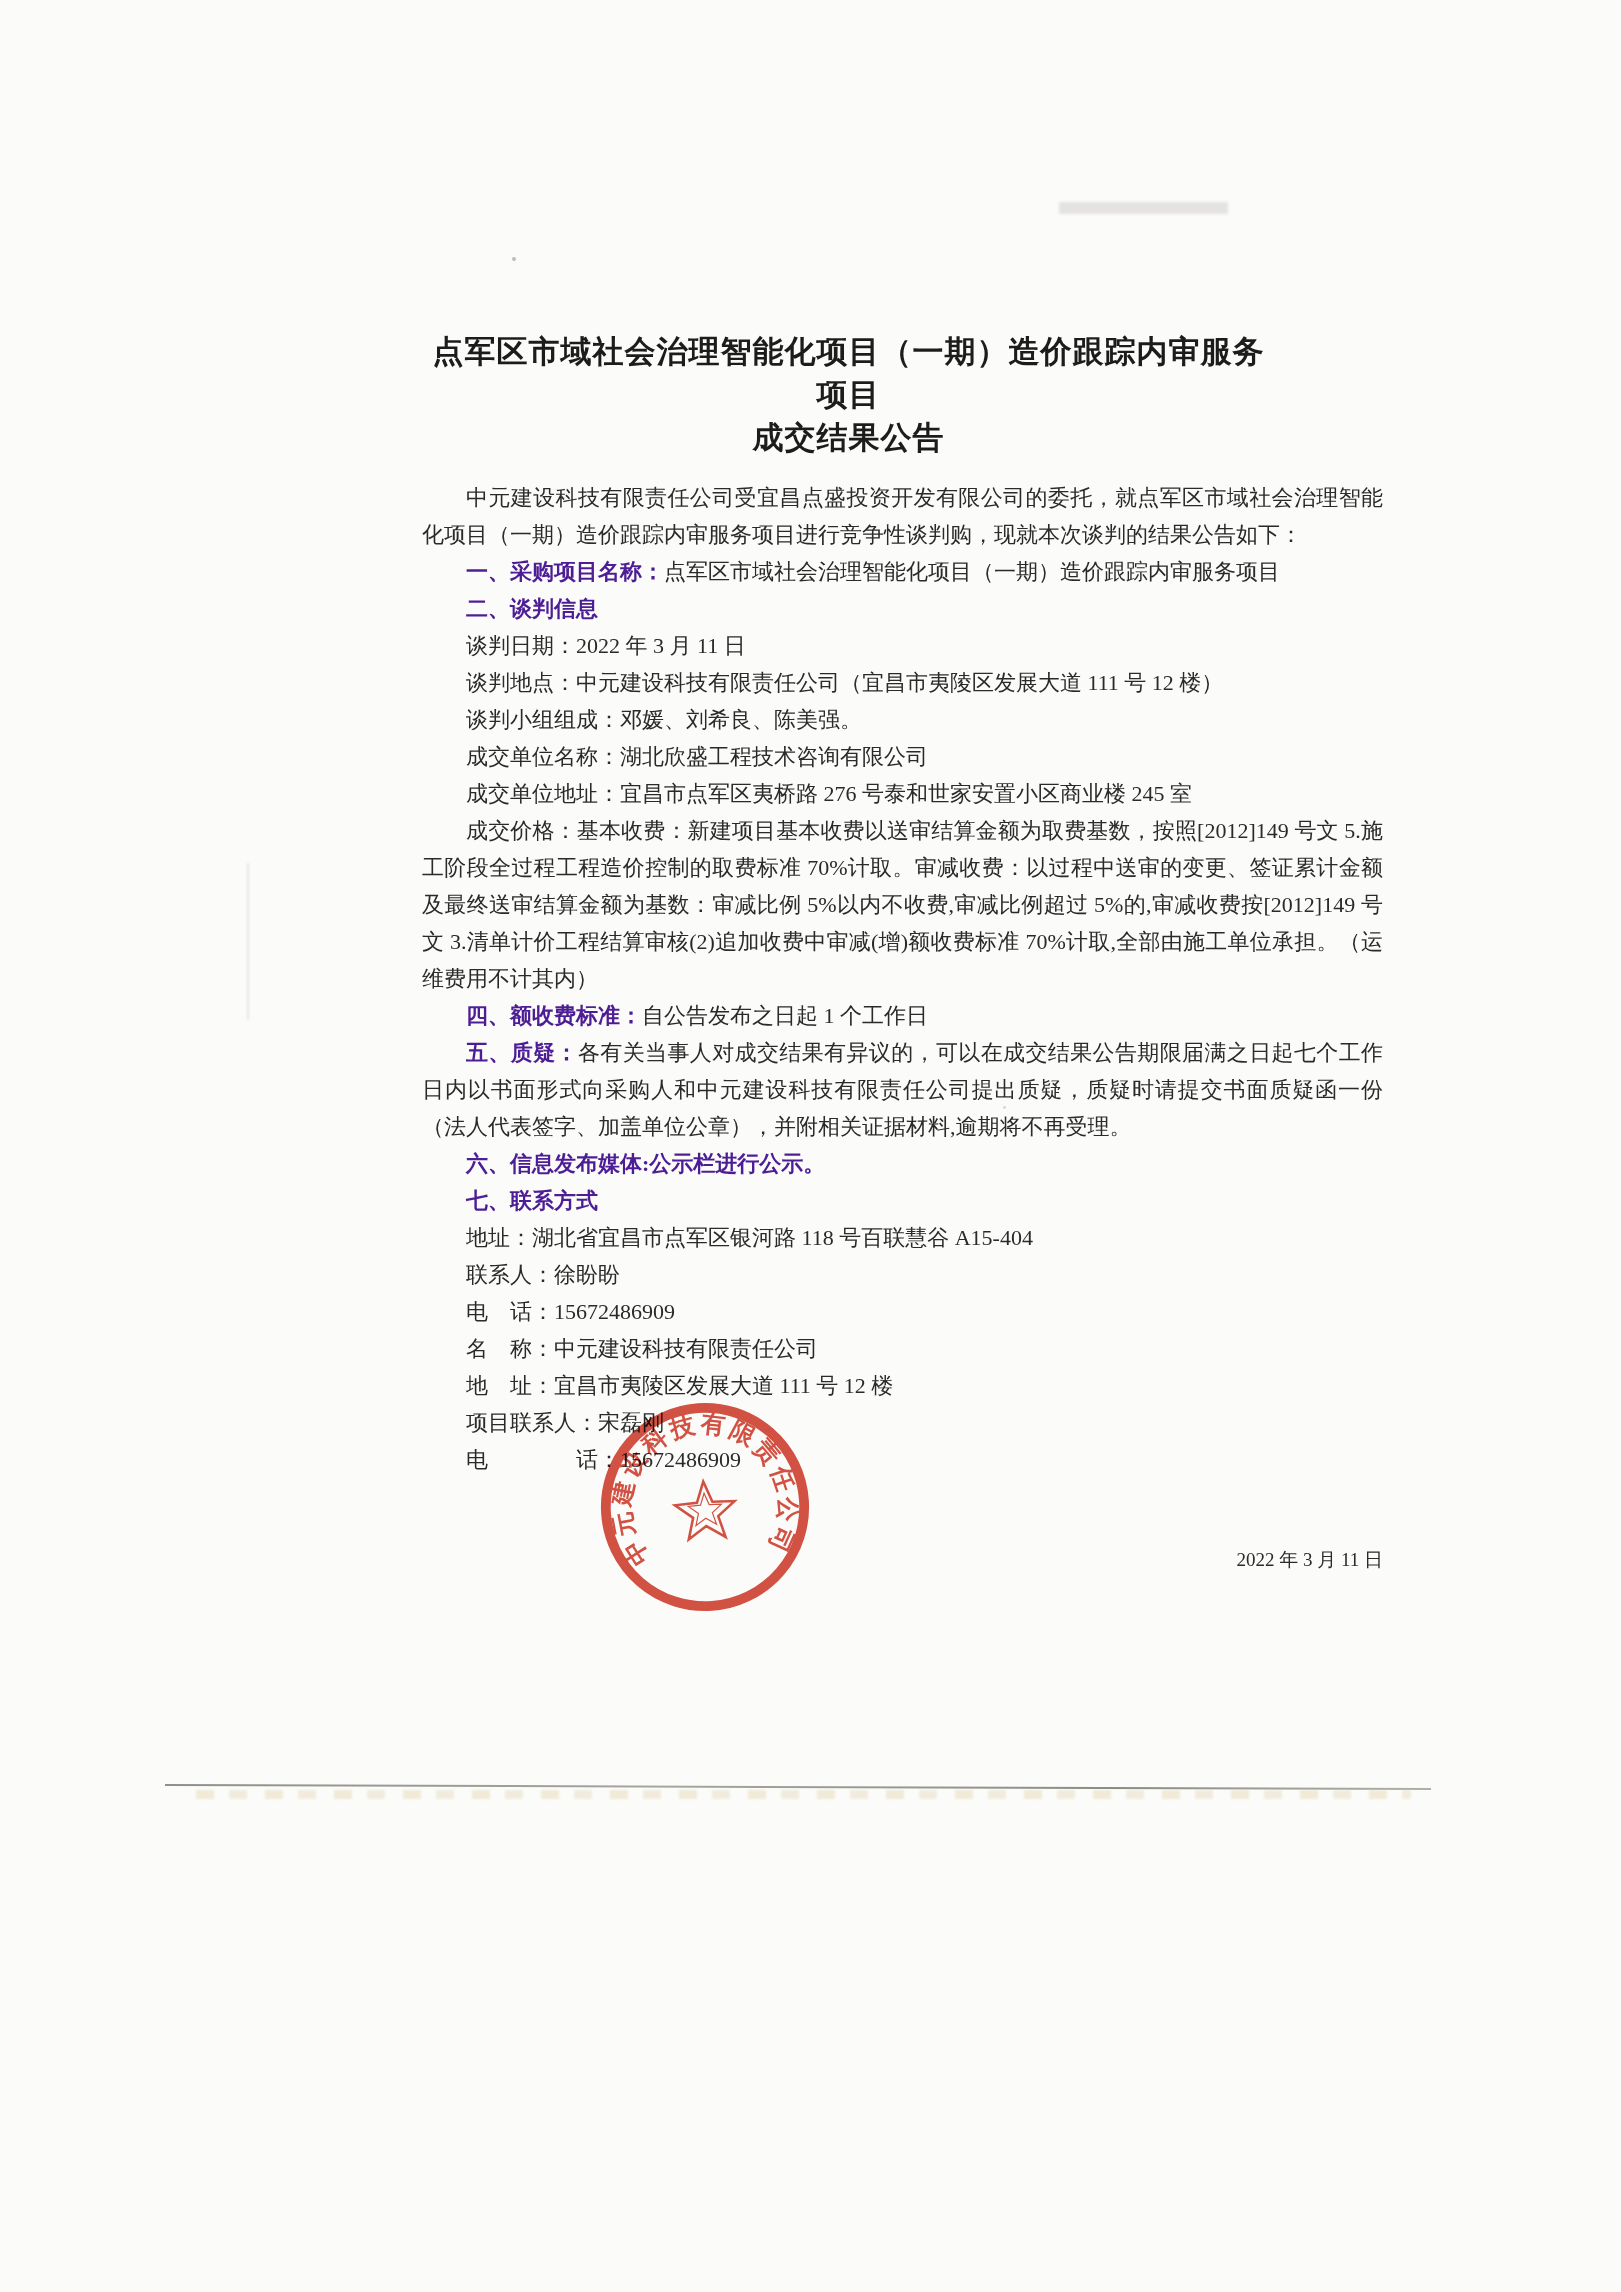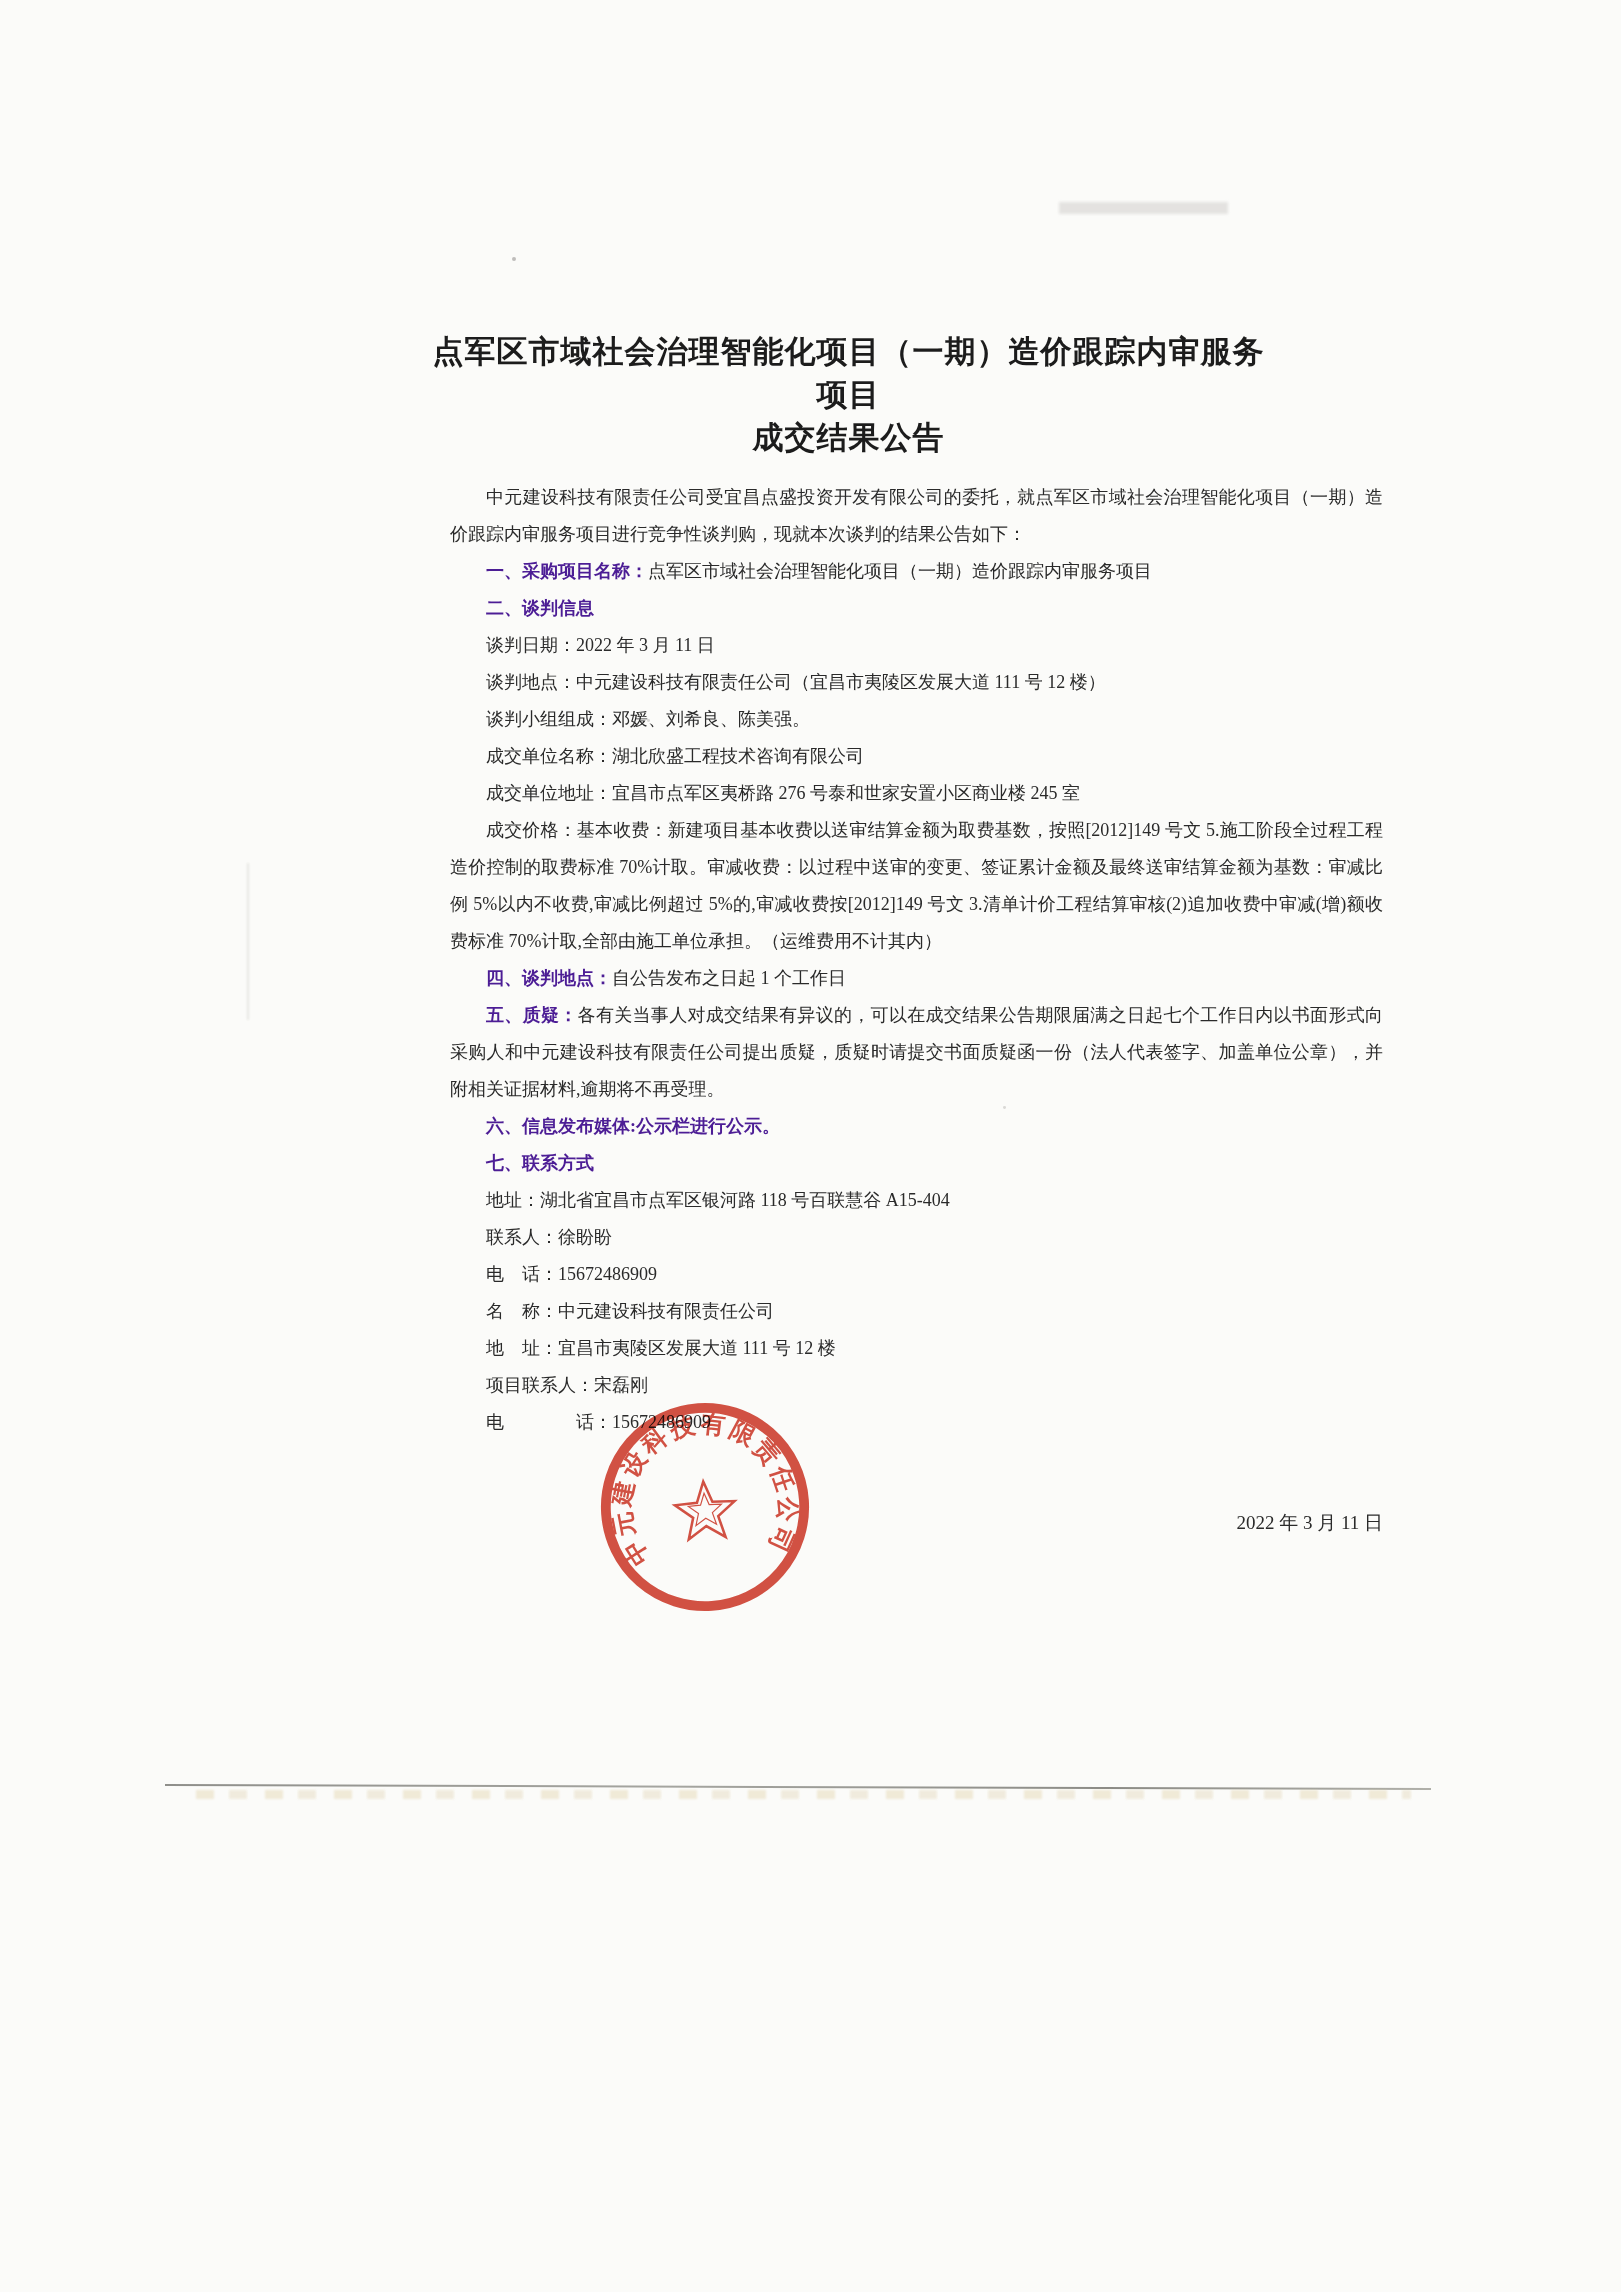--- a/index.html
+++ b/index.html
@@ -19,24 +19,23 @@
   .title{
     font-size:31px;
     font-weight:bold;
     color:#1c1c1c;
     text-align:center;
     line-height:43px;
     letter-spacing:1px;
     margin:0 108px 19.6px 0;
   }
   .body-text{
-    font-size:18px;
+    font-size:22px;
     line-height:37px;
     text-align:justify;
-    margin-left:28px;
   }
   .para{
     text-indent:2em;
     margin:0;
   }
   .para b{
     font-weight:bold;
     color:#4c1d95;
   }
   .date-line{
@@ -103,21 +102,21 @@
   <div class="body-text" id="paragraphs">
       <div class="para">中元建设科技有限责任公司受宜昌点盛投资开发有限公司的委托，就点军区市域社会治理智能化项目（一期）造价跟踪内审服务项目进行竞争性谈判购，现就本次谈判的结果公告如下：</div>
       <div class="para"><b>一、采购项目名称：</b>点军区市域社会治理智能化项目（一期）造价跟踪内审服务项目</div>
       <div class="para"><b>二、谈判信息</b></div>
       <div class="para">谈判日期：2022 年 3 月 11 日</div>
       <div class="para">谈判地点：中元建设科技有限责任公司（宜昌市夷陵区发展大道 111 号 12 楼）</div>
       <div class="para">谈判小组组成：邓媛、刘希良、陈美强。</div>
       <div class="para">成交单位名称：湖北欣盛工程技术咨询有限公司</div>
       <div class="para">成交单位地址：宜昌市点军区夷桥路 276 号泰和世家安置小区商业楼 245 室</div>
       <div class="para">成交价格：基本收费：新建项目基本收费以送审结算金额为取费基数，按照[2012]149 号文 5.施工阶段全过程工程造价控制的取费标准 70%计取。审减收费：以过程中送审的变更、签证累计金额及最终送审结算金额为基数：审减比例 5%以内不收费,审减比例超过 5%的,审减收费按[2012]149 号文 3.清单计价工程结算审核(2)追加收费中审减(增)额收费标准 70%计取,全部由施工单位承担。（运维费用不计其内）</div>
-      <div class="para"><b>四、谈判地点：</b>自公告发布之日起 1 个工作日</div>
+      <div class="para"><b>四、额收费标准：</b>自公告发布之日起 1 个工作日</div>
       <div class="para"><b>五、质疑：</b>各有关当事人对成交结果有异议的，可以在成交结果公告期限届满之日起七个工作日内以书面形式向采购人和中元建设科技有限责任公司提出质疑，质疑时请提交书面质疑函一份（法人代表签字、加盖单位公章），并附相关证据材料,逾期将不再受理。</div>
       <div class="para"><b>六、信息发布媒体:公示栏进行公示。</b></div>
       <div class="para"><b>七、联系方式</b></div>
       <div class="para">地址：湖北省宜昌市点军区银河路 118 号百联慧谷 A15-404</div>
       <div class="para">联系人：徐盼盼</div>
       <div class="para">电　话：15672486909</div>
       <div class="para">名　称：中元建设科技有限责任公司</div>
       <div class="para">地　址：宜昌市夷陵区发展大道 111 号 12 楼</div>
       <div class="para">项目联系人：宋磊刚</div>
       <div class="para">电　　　　话：15672486909</div>

